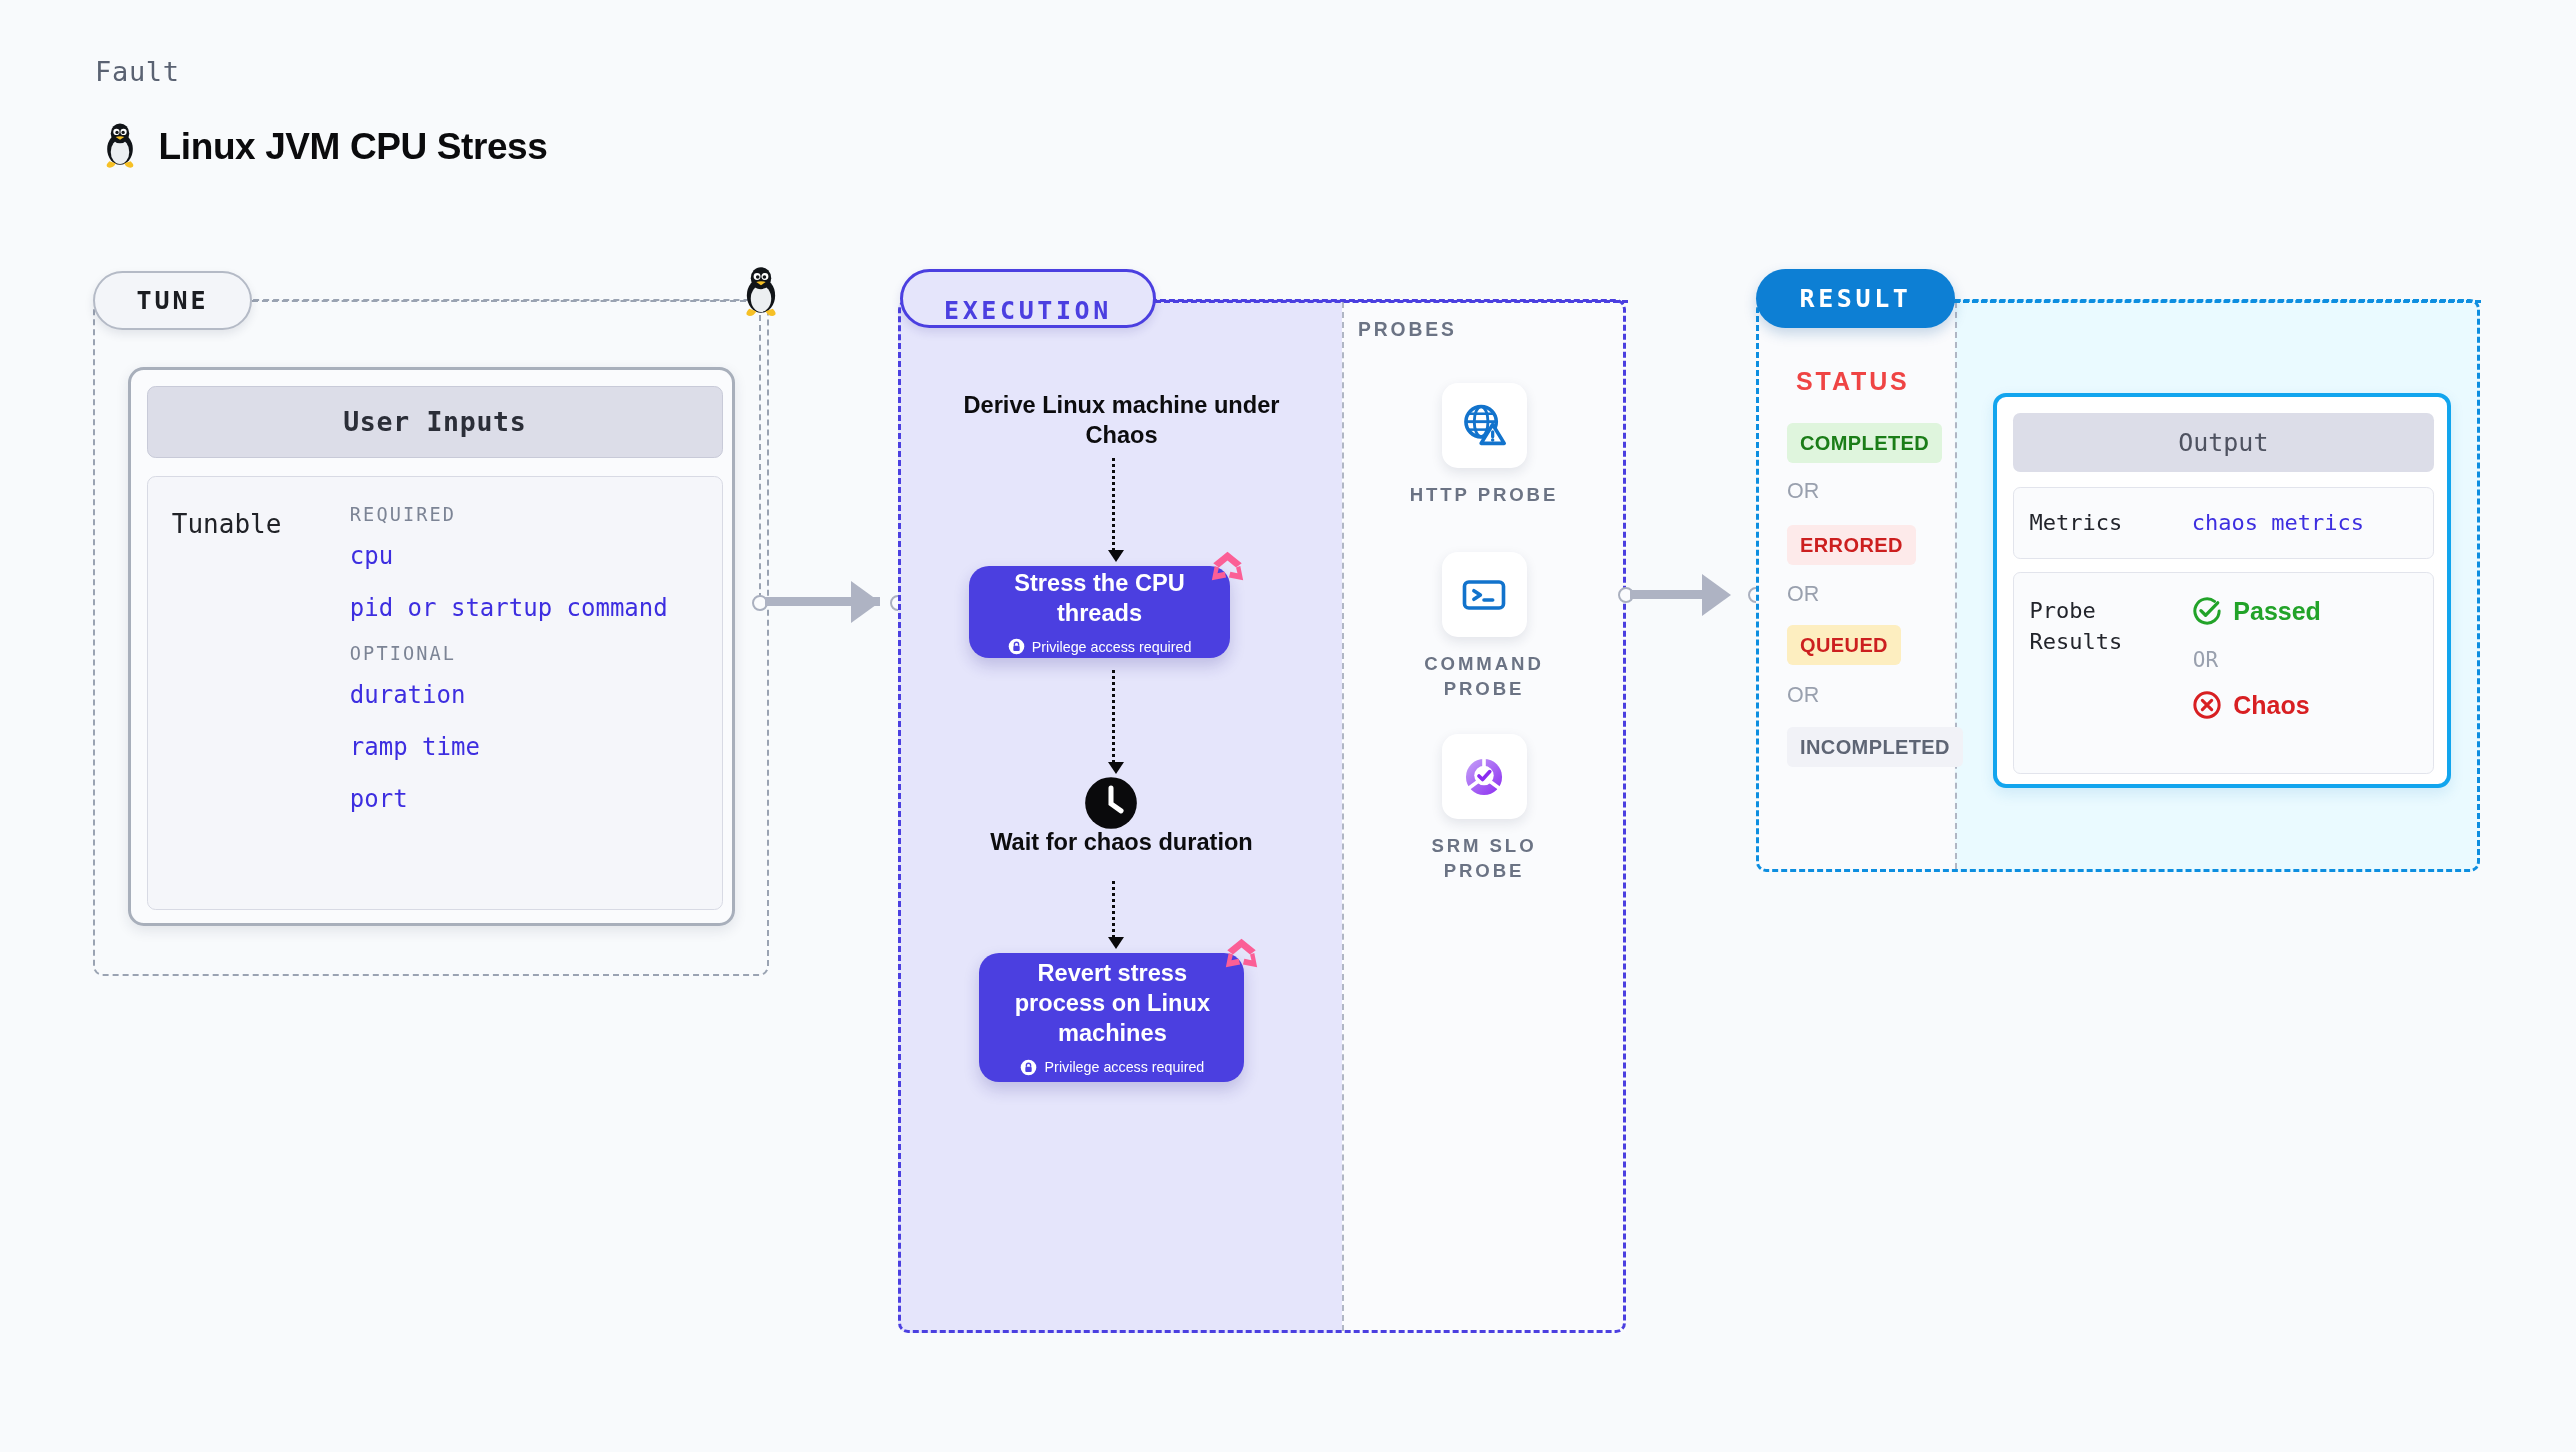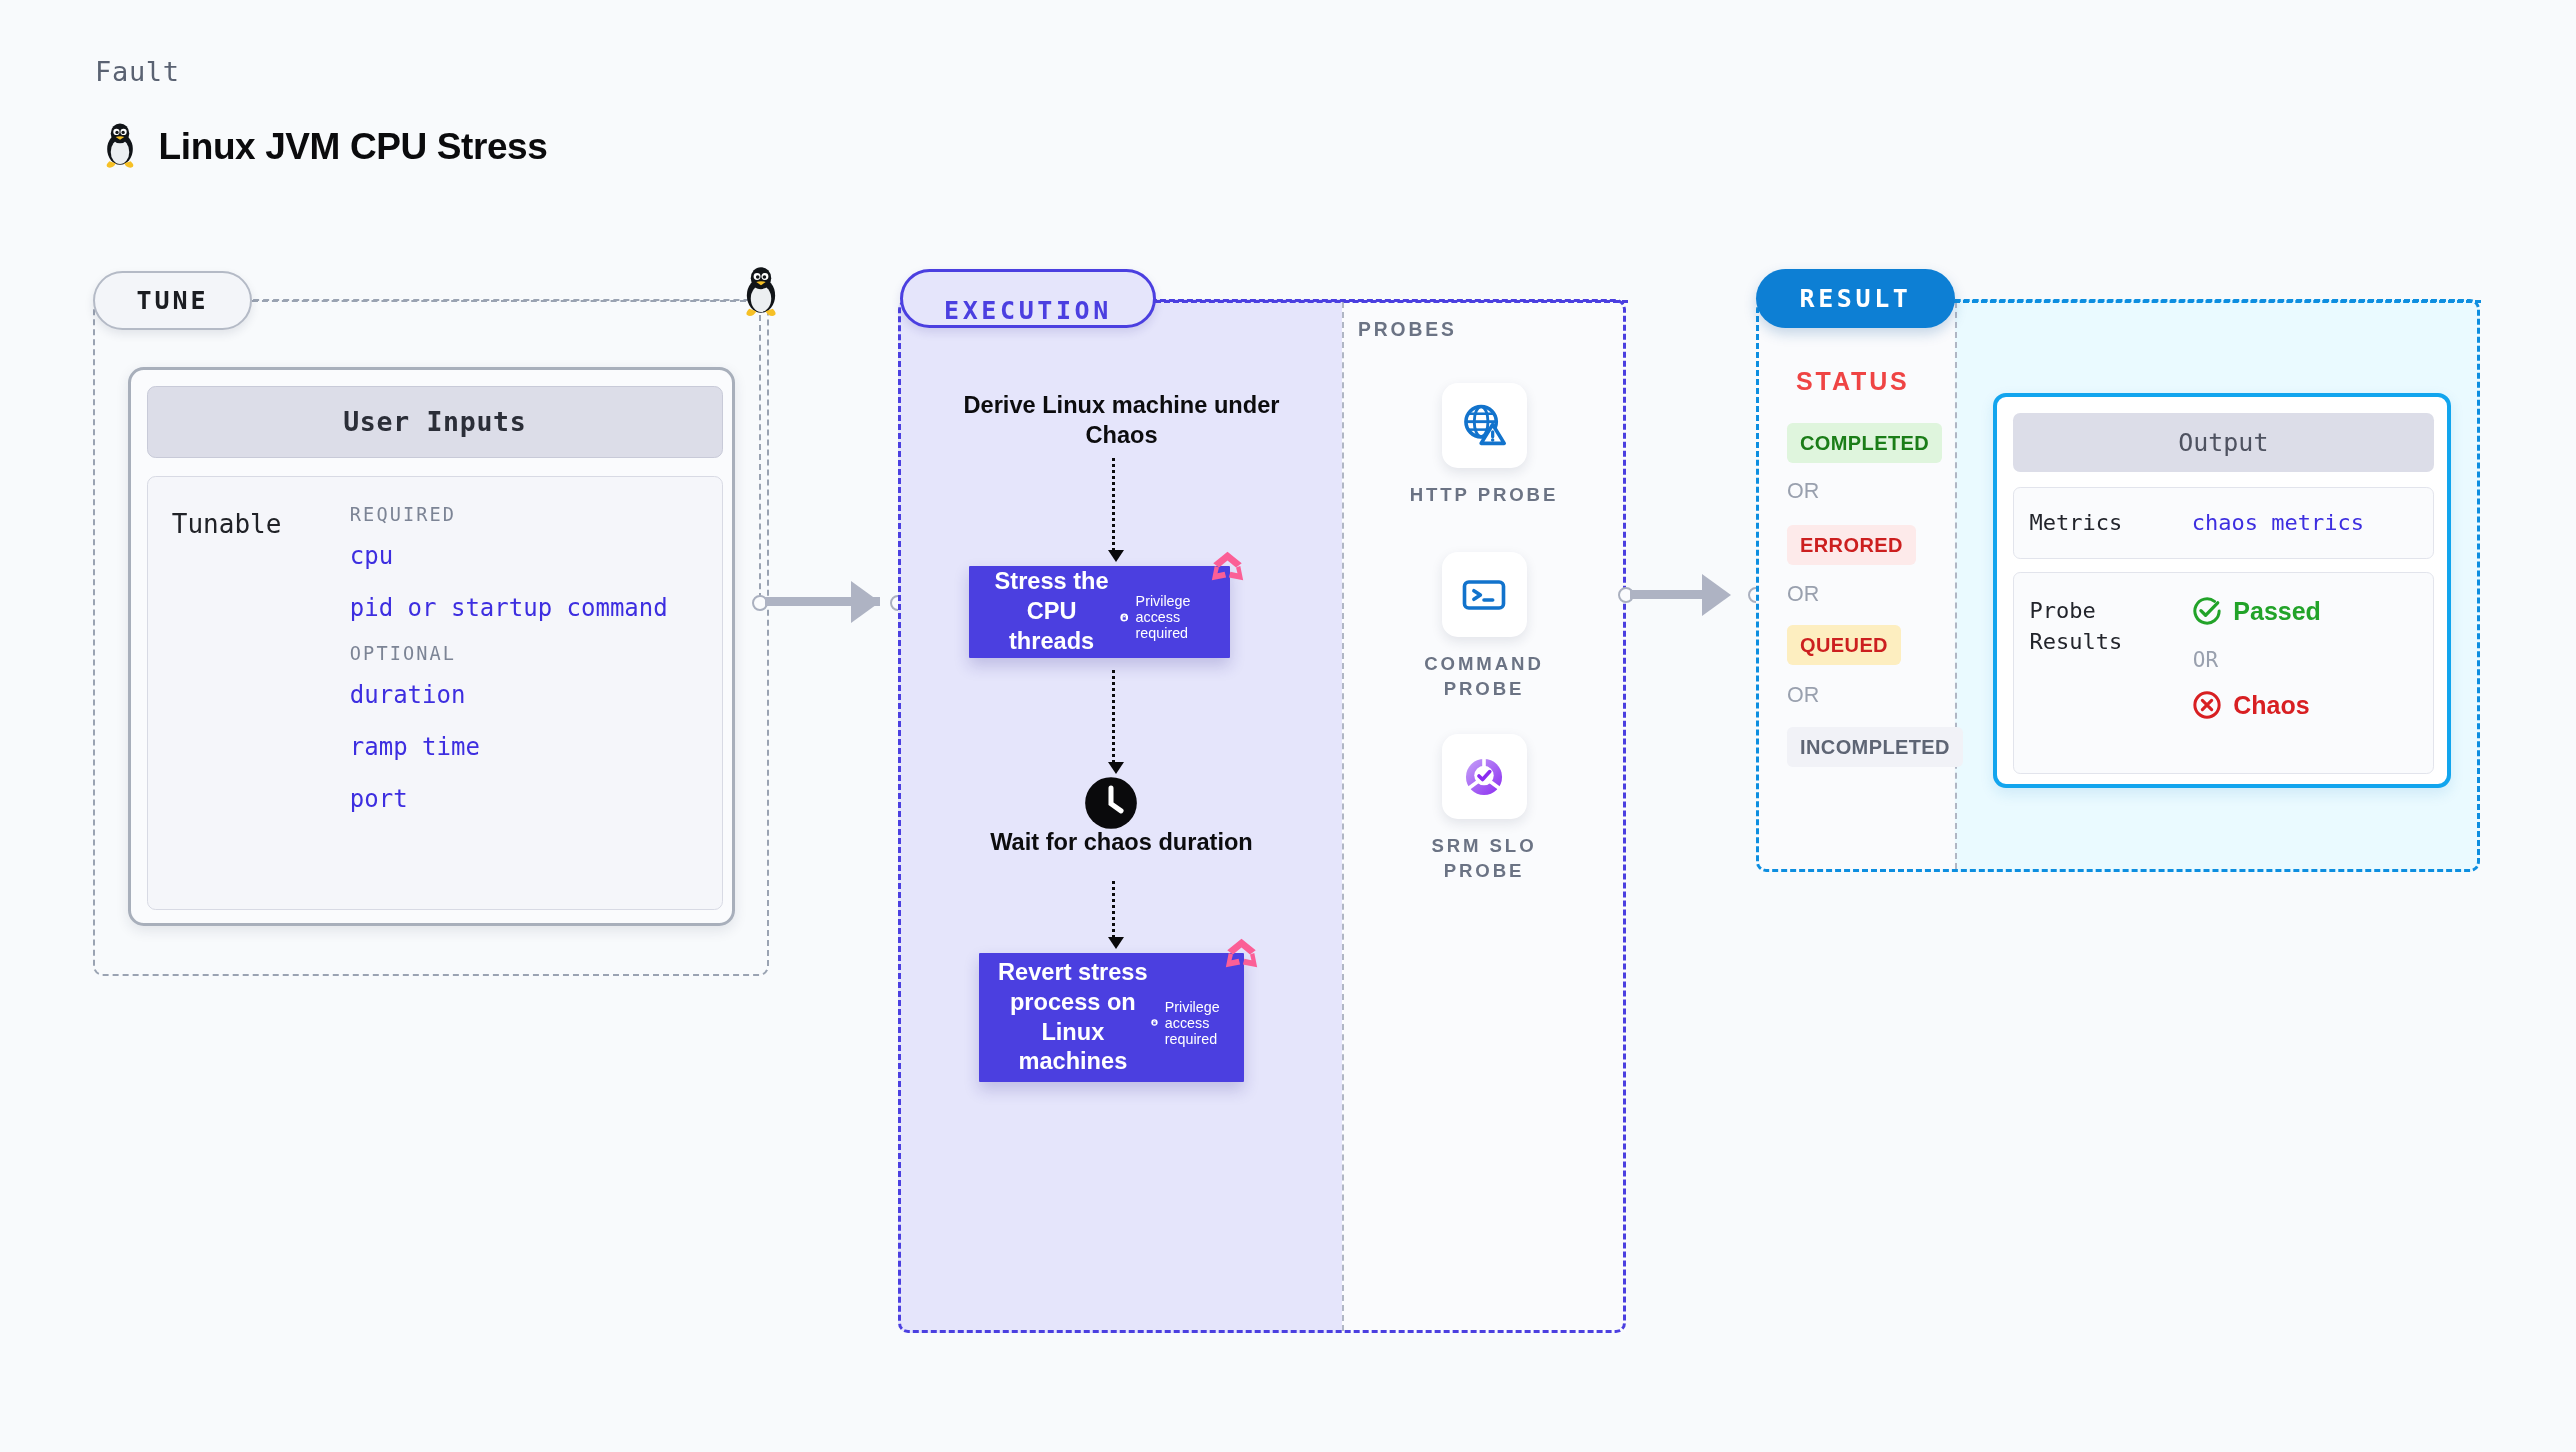--- a/index.html
+++ b/index.html
@@ -194,23 +194,23 @@
     color: #0c0c0e;
     line-height: 1.28;
   }
   #exec-node-derive { left: 953px; top: 390px; width: 337px; }
   #exec-node-wait   { left: 989px; top: 827px; width: 265px; }
 
   .exec-card {
     position: absolute;
     box-sizing: border-box;
     background: #4b3fe0;
-    border-radius: 1px;
+    border-radius: 20px;
     box-shadow: 0 7.2px 15.8px rgba(40,30,140,0.20);
-    display: flex; flex-direction: row;
+    display: flex; flex-direction: column;
     align-items: center; justify-content: center;
     padding: 10px 14.3px;
   }
   .exec-card .card-title {
     color: #ffffff;
     font-size: 23.6px;
     font-weight: 800;
     text-align: center;
     line-height: 1.26;
   }

